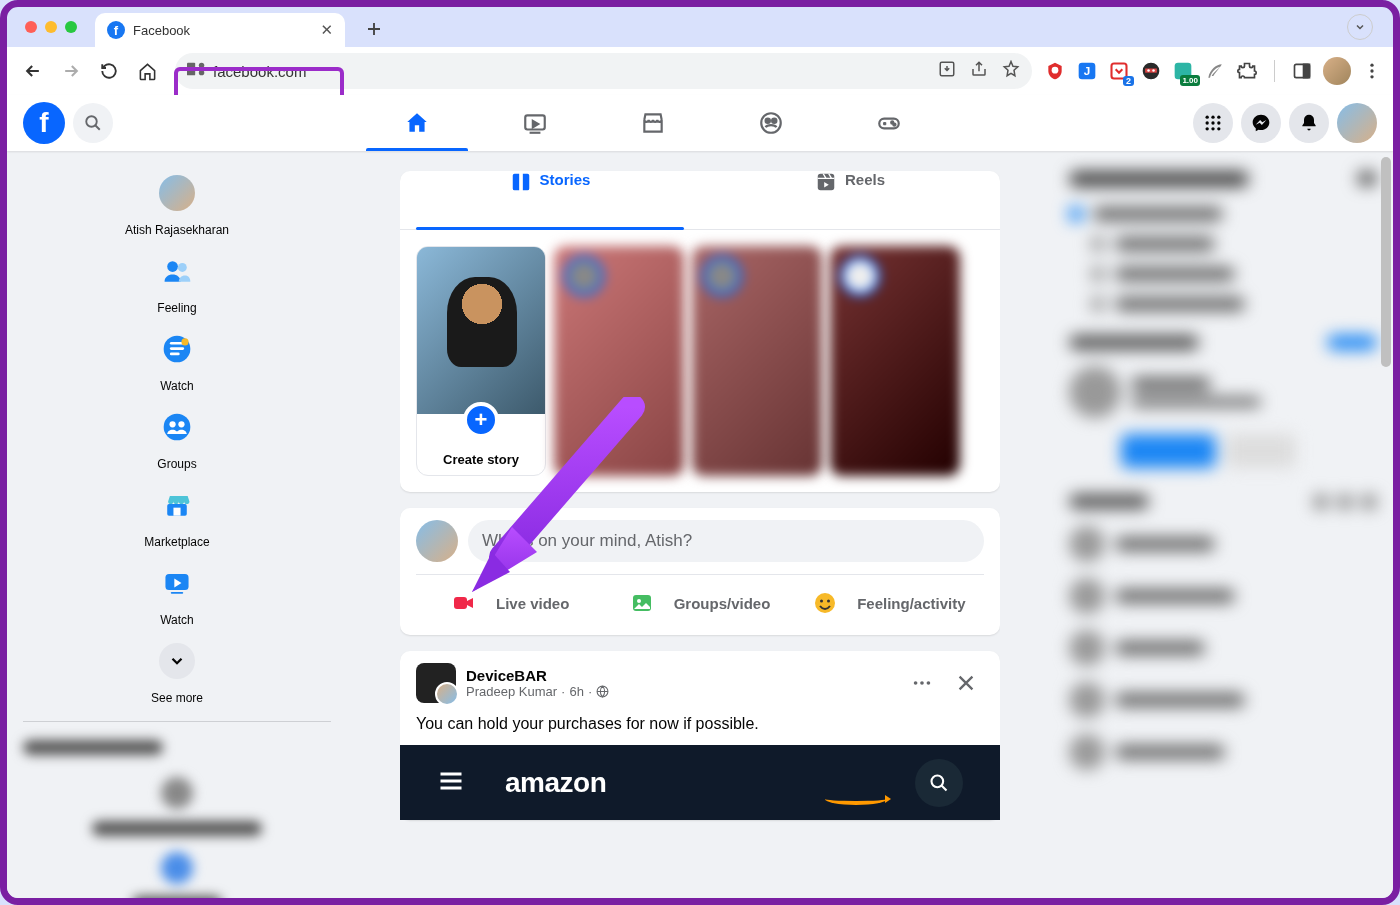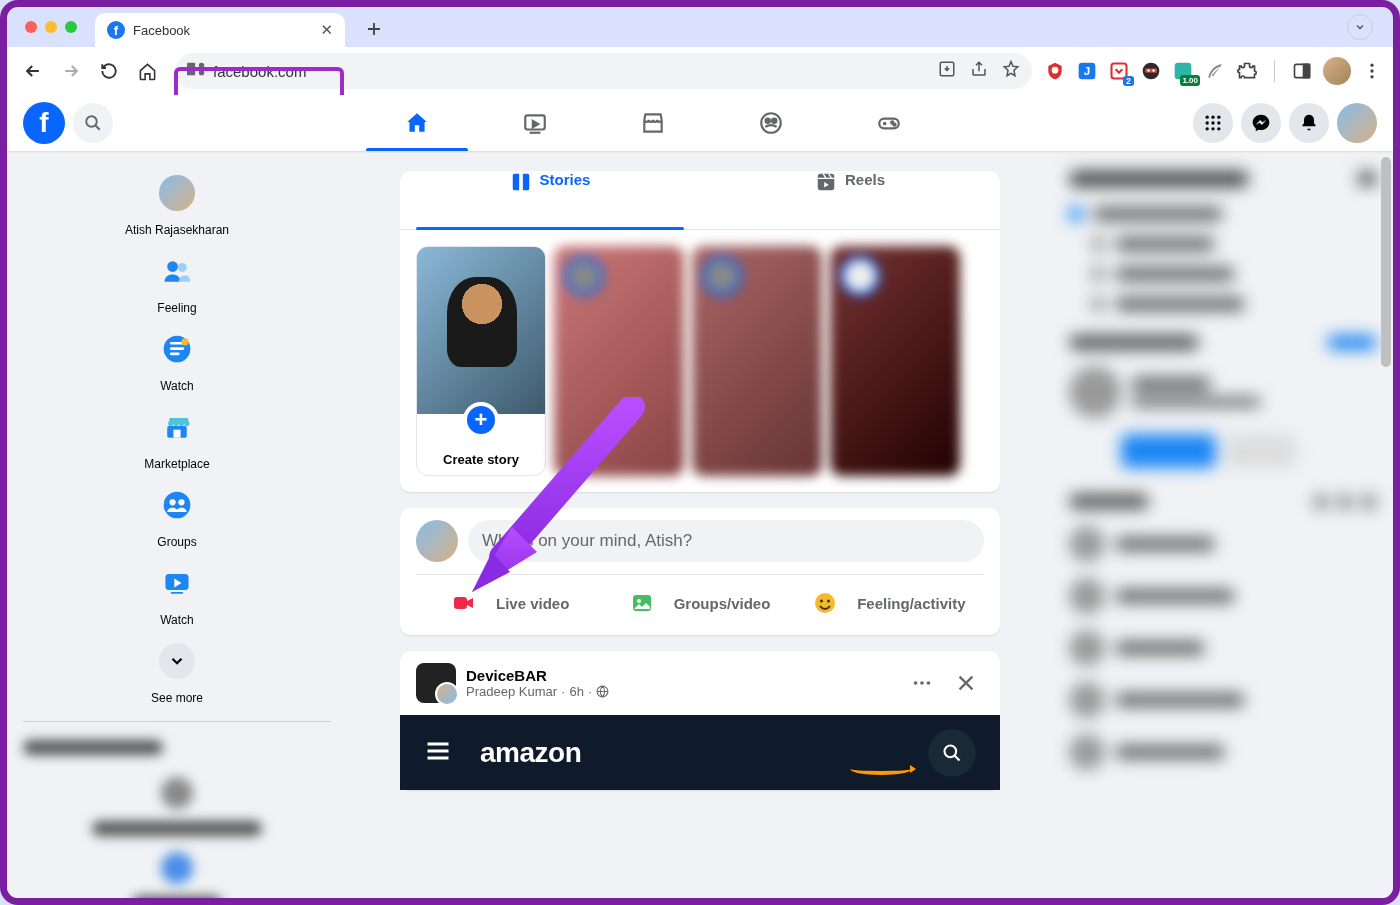--- a/index.html
+++ b/index.html
@@ -75,21 +75,21 @@
 .post { }
 .post-header { display:flex; align-items:center; padding:12px 16px; gap:10px;}
 .post-avatar { width:40px; height:40px; border-radius:8px; background:#222; position:relative;}
 .post-avatar::after { content:''; position:absolute; bottom:-3px; right:-3px; width:20px; height:20px; border-radius:50%; background: linear-gradient(135deg,#d8b088,#86bde8); border:2px solid #fff;}
 .post-meta { flex:1;}
 .post-author { font-size:15px; font-weight:600; color:#050505;}
 .post-time { font-size:13px; color:#65676b; display:flex; align-items:center; gap:4px;}
 .post-controls { display:flex; gap:8px;}
 .post-ctrl { width:36px; height:36px; border-radius:50%; display:flex; align-items:center; justify-content:center; color:#65676b;}
 .post-text { padding: 0 16px 12px 16px; font-size:16px; color:#050505;}
-.amazon-bar { background:#0f1a2a; height:75px; display:flex; align-items:center; padding:0 24px; gap:16px;}
+.amazon-bar { background:#0f1a2a; height:75px; display:flex; align-items:center; padding:0 37px; gap:28px;}
 .amazon-menu { color:#fff;}
 .amazon-logo { color:#fff; font-size:28px; font-weight:bold; letter-spacing:-0.5px; flex:1; margin-left:12px;}
 .amazon-smile { display:inline-block; width:62px; height:12px; border-bottom: 4px solid #ff9900; border-radius: 0 0 50% 50%; margin-left:-85px; margin-top:32px; position:relative;}
 .amazon-smile::after{content:''; position:absolute; right:-4px; bottom:-2px; width:0; height:0; border-left:6px solid #ff9900; border-top:4px solid transparent; border-bottom:4px solid transparent;}
 .amazon-search { width:48px; height:48px; border-radius:50%; background:#1a2936; display:flex; align-items:center; justify-content:center; color:#fff;}
 .arrow-annotation { position:absolute; left:455px; top:390px; pointer-events:none; z-index:100;}
 .right-blur-item { display:flex; align-items:center; gap:10px; padding:8px;}
 .right-blur-circ { width:36px; height:36px; border-radius:50%; background:#999;}
 .right-blur-text { height:14px; background:#666; border-radius:7px;}
 .scrollbar-track { position:absolute; right:2px; top:150px; width:10px; height:210px; background:#c0c0c0; border-radius:5px;}
@@ -328,37 +328,37 @@
                 <rect x="10" y="16" width="16" height="3" rx="1.5" fill="#fff"></rect>
                 <rect x="10" y="22" width="11" height="3" rx="1.5" fill="#fff"></rect>
                 <circle cx="27" cy="10" r="4" fill="#f7b928"></circle>
               </svg>
             </div>
           <span>Watch</span>
         </div>
         <div class="left-item">
           <div class="left-icon">
               <svg width="32" height="32" viewBox="0 0 36 36">
-                <path d="M6 8h24l2 6c0 2-1.5 3-3 3s-3-1-3-3c0 2-1.5 3-3 3s-3-1-3-3c0 2-1.5 3-3 3s-3-1-3-3c0 2-1.5 3-3 3s-3-1-3-3l2-6z" fill="#4dc4d8"></path>
-                <rect x="7" y="17" width="22" height="13" rx="2" fill="#1b86f4"></rect>
-                <rect x="14" y="21" width="8" height="9" fill="#fff"></rect>
-              </svg>
-            </div>
-          <span>Marketplace</span>
-        </div>
-        <div class="left-item">
-          <div class="left-icon">
-              <svg width="32" height="32" viewBox="0 0 36 36">
                 <circle cx="18" cy="18" r="15" fill="#1b86f4"></circle>
                 <circle cx="13" cy="15" r="3.5" fill="#fff"></circle>
                 <circle cx="23" cy="15" r="3.5" fill="#fff"></circle>
                 <path d="M7 26c0-3 3-5 6-5s6 2 6 5M17 26c0-3 3-5 6-5s6 2 6 5" fill="#fff"></path>
               </svg>
             </div>
           <span>Groups</span>
+        </div>
+        <div class="left-item">
+          <div class="left-icon">
+              <svg width="32" height="32" viewBox="0 0 36 36">
+                <path d="M6 8h24l2 6c0 2-1.5 3-3 3s-3-1-3-3c0 2-1.5 3-3 3s-3-1-3-3c0 2-1.5 3-3 3s-3-1-3-3c0 2-1.5 3-3 3s-3-1-3-3l2-6z" fill="#4dc4d8"></path>
+                <rect x="7" y="17" width="22" height="13" rx="2" fill="#1b86f4"></rect>
+                <rect x="14" y="21" width="8" height="9" fill="#fff"></rect>
+              </svg>
+            </div>
+          <span>Marketplace</span>
         </div>
         <div class="left-item">
           <div class="left-icon">
               <svg width="32" height="32" viewBox="0 0 36 36">
                 <rect x="5" y="8" width="26" height="18" rx="4" fill="#1b86f4"></rect>
                 <path d="M15 13l8 5-8 5z" fill="#fff"></path>
                 <rect x="11" y="28" width="14" height="2" rx="1" fill="#1b86f4"></rect>
               </svg>
             </div>
           <span>Watch</span>
@@ -501,20 +501,21 @@
                     <circle cx="19" cy="12" r="2"></circle>
                   </svg>
                 </div>
               <div class="post-ctrl">
                   <svg width="22" height="22" viewBox="0 0 24 24" fill="none" stroke="currentColor" stroke-width="2.5">
                     <path d="M5 5l14 14M19 5L5 19"></path>
                   </svg>
                 </div>
             </div>
           </div>
+          <div class="post-text">You can hold your purchases for now if possible.</div>
           <div class="amazon-bar">
             <div class="amazon-menu"><svg width="28" height="28" viewBox="0 0 24 24" fill="none" stroke="#fff" stroke-width="2.5">
                   <path d="M3 6h18M3 12h18M3 18h18"></path>
                 </svg></div>
             <div class="amazon-logo">amazon</div>
             <span class="amazon-smile"></span>
             <div class="amazon-search">
                 <svg width="20" height="20" viewBox="0 0 24 24" fill="none" stroke="#fff" stroke-width="2.5">
                   <circle cx="10" cy="10" r="7"></circle>
                   <path d="M21 21l-6-6"></path>

